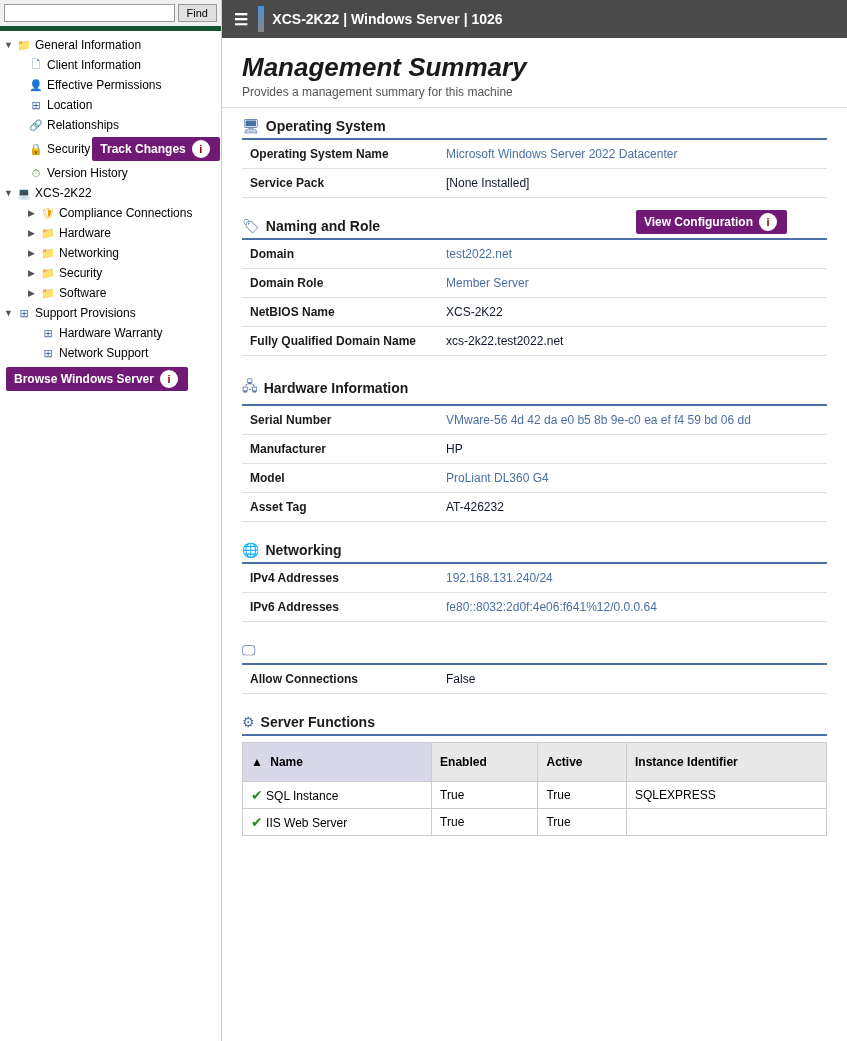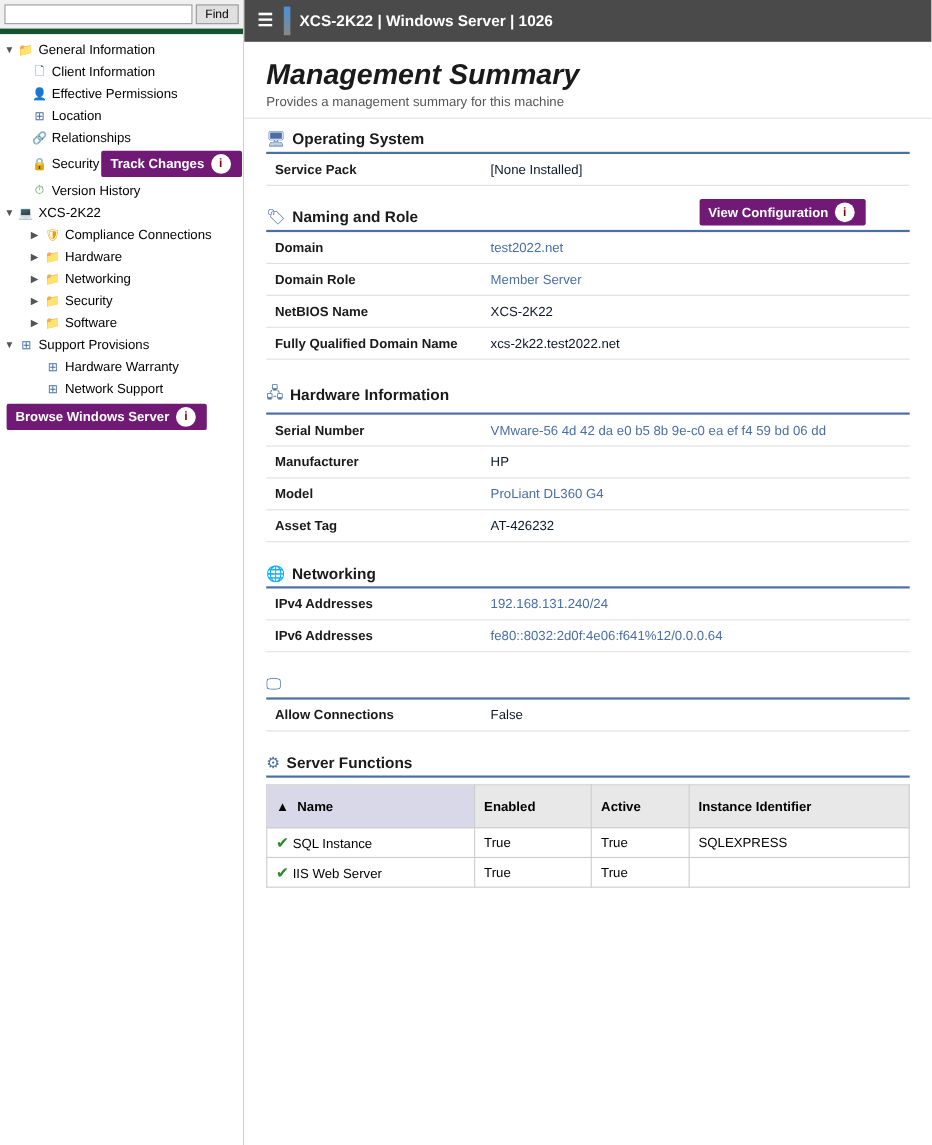--- a/index.html
+++ b/index.html
@@ -383,20 +383,24 @@
     <div class="page-subtitle">Provides a management summary for this machine</div>
   </div>
 
   <div class="section">
     <div class="section-header">
       <span class="section-icon">🖥</span>
       <span class="section-title">Operating System</span>
     </div>
     <table class="data-table">
       <tbody>
+          <tr>
+        <td>Operating System Name</td>
+        <td style="color:#4a6fa5;cursor:pointer;">Microsoft Windows Server 2022 Datacenter</td>
+      </tr>
       <tr>
         <td>Service Pack</td>
         <td class="plain">[None Installed]</td>
       </tr>
     </tbody>
       </table>
   </div>
 
   <div class="section">
     <div class="section-header">

